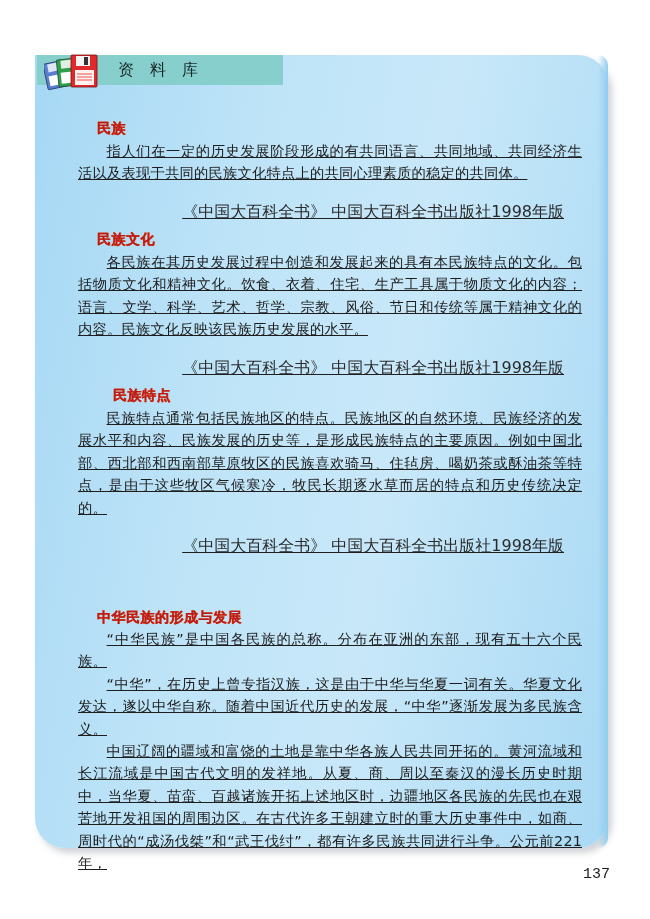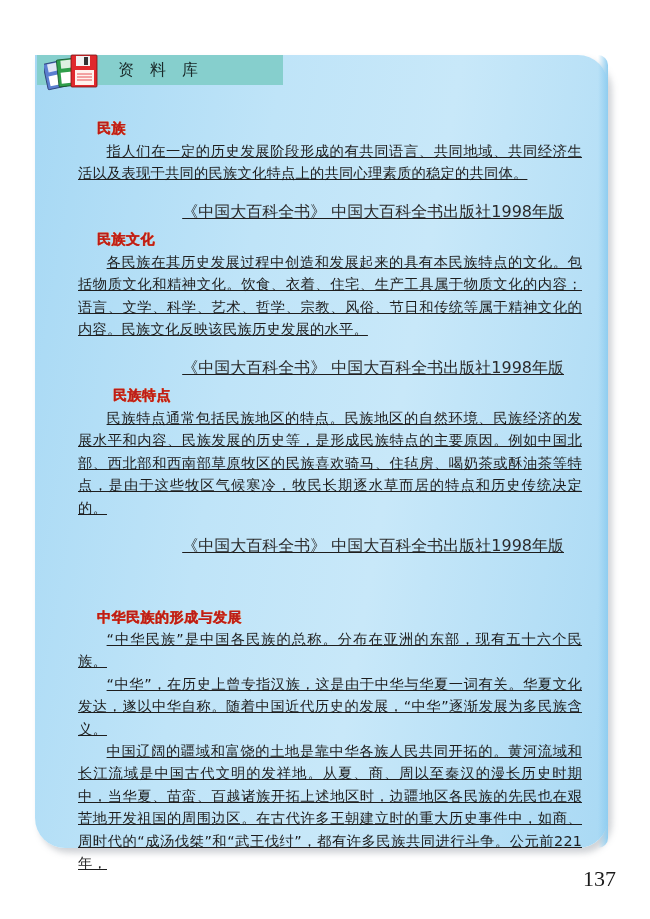--- a/index.html
+++ b/index.html
@@ -87,22 +87,22 @@
       margin: 16px;
       text-align: right;
       font-size: 16px;
       color: #2a2a2a;
       padding-right: 2px;
     }
     .page-number {
       position: absolute;
       left: 583px;
       top: 866px;
-      font-family: Liberation Serif, serif;
-      font-size: 22px;
+      font-family: Liberation Mono, monospace;
+      font-size: 15px;
       color: #1a1a1a;
     }
   </style>
 </head>
 <body>
 
 <div class="panel">
   <div class="panel-edge"></div>
 </div>
 

